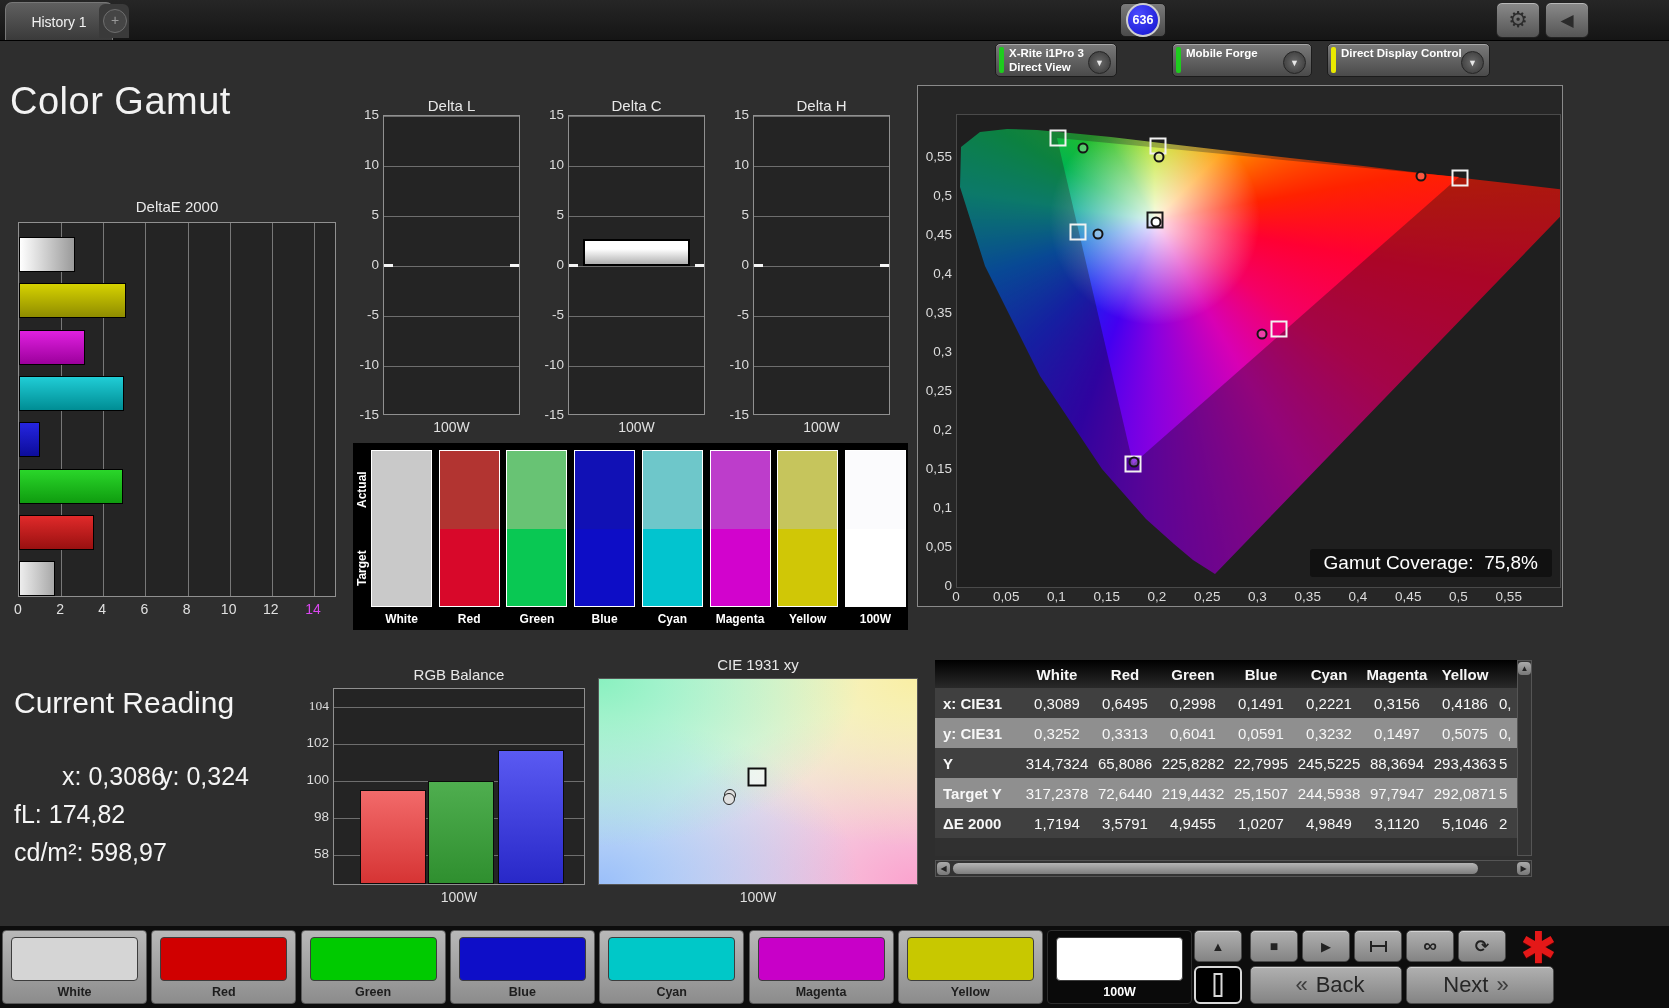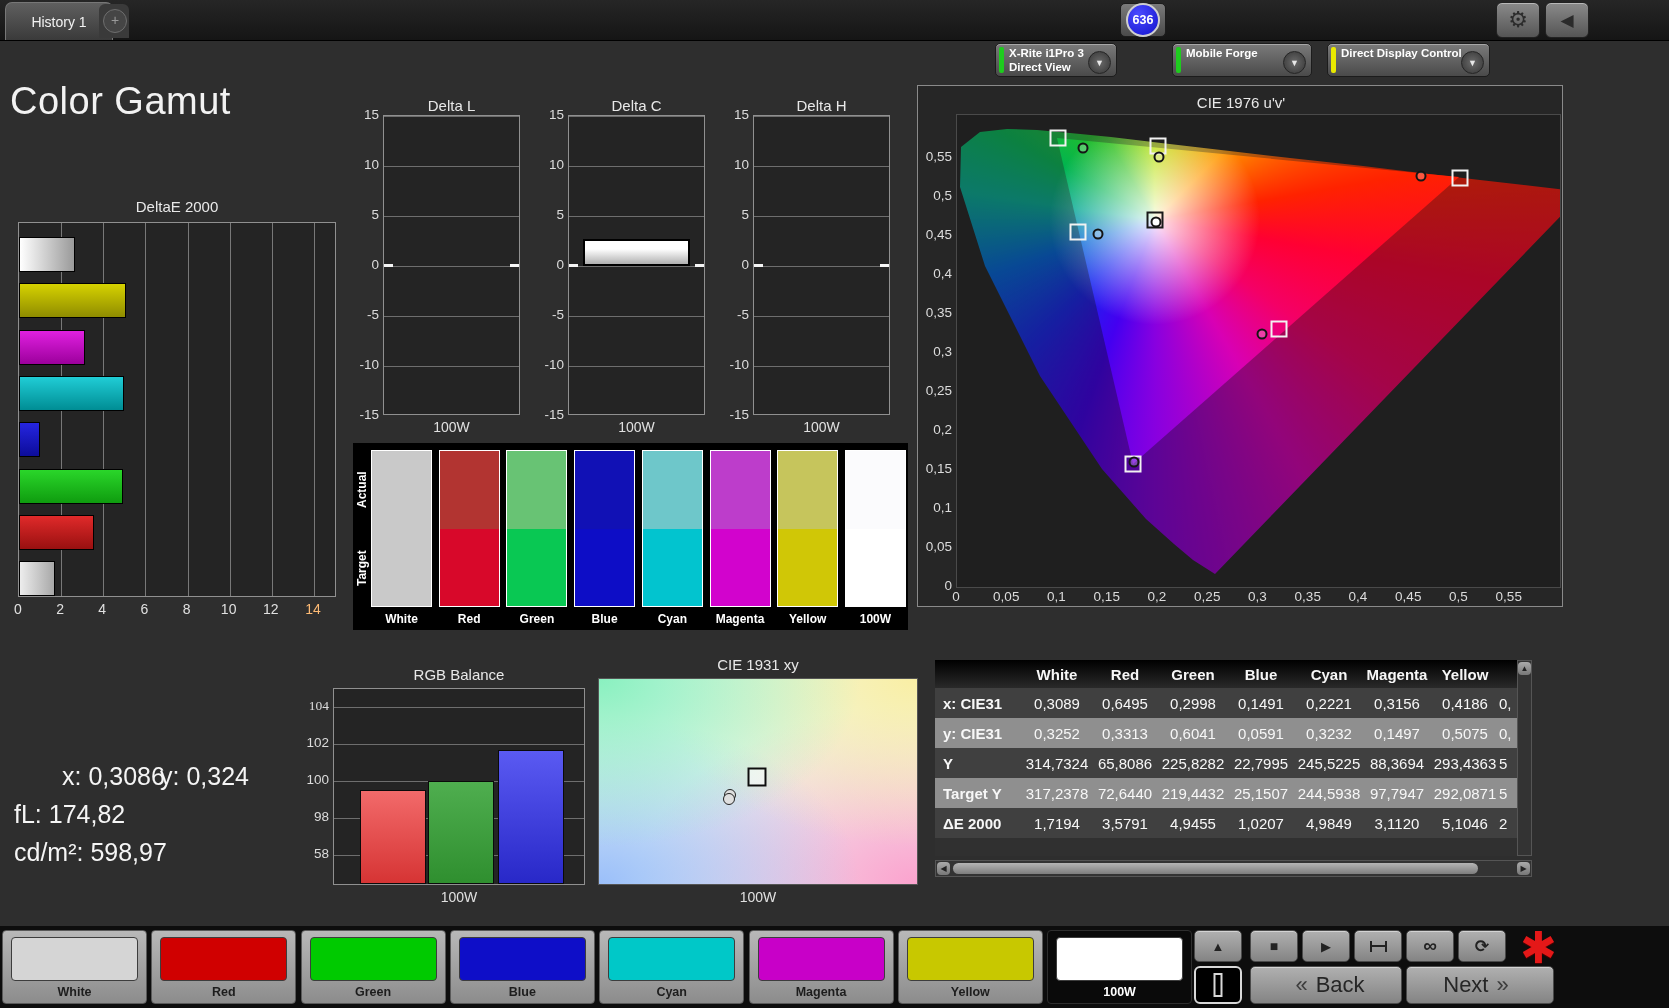--- a/index.html
+++ b/index.html
@@ -156,21 +156,21 @@
       <div style="left: 0px; top: 338.1px; width: 36.2347px; height: 35px; background: linear-gradient(90deg, rgb(237, 237, 237), rgb(168, 168, 168)); border: 1.5px solid rgb(0, 0, 0); box-sizing: border-box; position: absolute;"></div>
     </div>
   <div class="abs" id="deltae-xlabels" style="left:18px;top:601px;width:318px;height:18px;">
       <div style="left: -12px; top: 0px; width: 24px; text-align: center; font-size: 14px; color: rgb(224, 224, 224); position: absolute;">0</div>
       <div style="left: 30.1333px; top: 0px; width: 24px; text-align: center; font-size: 14px; color: rgb(224, 224, 224); position: absolute;">2</div>
       <div style="left: 72.2667px; top: 0px; width: 24px; text-align: center; font-size: 14px; color: rgb(224, 224, 224); position: absolute;">4</div>
       <div style="left: 114.4px; top: 0px; width: 24px; text-align: center; font-size: 14px; color: rgb(224, 224, 224); position: absolute;">6</div>
       <div style="left: 156.533px; top: 0px; width: 24px; text-align: center; font-size: 14px; color: rgb(224, 224, 224); position: absolute;">8</div>
       <div style="left: 198.667px; top: 0px; width: 24px; text-align: center; font-size: 14px; color: rgb(224, 224, 224); position: absolute;">10</div>
       <div style="left: 240.8px; top: 0px; width: 24px; text-align: center; font-size: 14px; color: rgb(224, 224, 224); position: absolute;">12</div>
-      <div style="left: 282.933px; top: 0px; width: 24px; text-align: center; font-size: 14px; color: #fdba74; position: absolute;">14</div>
+      <div style="left: 282.933px; top: 0px; width: 24px; text-align: center; font-size: 14px; color: #d946ef; position: absolute;">14</div>
     </div>
 
   <div id="delta-charts">
       <div style="left: 383px; top: 97px; width: 137px; text-align: center; font-size: 15px; color: rgb(232, 232, 232); position: absolute;">Delta L</div>
       <div style="left: 383px; top: 115px; width: 137px; height: 300px; background: rgb(36, 36, 36); border: 1px solid rgb(144, 144, 144); box-sizing: border-box; overflow: hidden; position: absolute;">
         <div style="left: 0px; top: 0px; width: 135px; height: 1px; background: rgb(110, 110, 110); position: absolute;"></div>
         <div style="left: 0px; top: 50px; width: 135px; height: 1px; background: rgb(110, 110, 110); position: absolute;"></div>
         <div style="left: 0px; top: 100px; width: 135px; height: 1px; background: rgb(110, 110, 110); position: absolute;"></div>
         <div style="left: 0px; top: 150px; width: 135px; height: 1px; background: rgb(110, 110, 110); position: absolute;"></div>
         <div style="left: 0px; top: 200px; width: 135px; height: 1px; background: rgb(110, 110, 110); position: absolute;"></div>
@@ -250,40 +250,43 @@
       <div style="left: 348.5px; top: 169px; width: 77px; text-align: center; font-size: 12px; font-weight: bold; color: rgb(255, 255, 255); position: absolute;">Magenta</div>
       <div style="left: 424.2px; top: 7px; width: 61px; height: 79px; background: rgb(198, 197, 92); border-top: 1px solid rgb(255, 255, 255); border-left: 1px solid rgb(255, 255, 255); border-right: 1px solid rgb(255, 255, 255); box-sizing: border-box; position: absolute;"></div>
       <div style="left: 424.2px; top: 86px; width: 61px; height: 78px; background: rgb(208, 199, 6); border-bottom: 1px solid rgb(255, 255, 255); border-left: 1px solid rgb(255, 255, 255); border-right: 1px solid rgb(255, 255, 255); box-sizing: border-box; position: absolute;"></div>
       <div style="left: 416.2px; top: 169px; width: 77px; text-align: center; font-size: 12px; font-weight: bold; color: rgb(255, 255, 255); position: absolute;">Yellow</div>
       <div style="left: 491.9px; top: 7px; width: 61px; height: 79px; background: rgb(251, 251, 253); border-top: 1px solid rgb(255, 255, 255); border-left: 1px solid rgb(255, 255, 255); border-right: 1px solid rgb(255, 255, 255); box-sizing: border-box; position: absolute;"></div>
       <div style="left: 491.9px; top: 86px; width: 61px; height: 78px; background: rgb(255, 255, 255); border-bottom: 1px solid rgb(255, 255, 255); border-left: 1px solid rgb(255, 255, 255); border-right: 1px solid rgb(255, 255, 255); box-sizing: border-box; position: absolute;"></div>
       <div style="left: 483.9px; top: 169px; width: 77px; text-align: center; font-size: 12px; font-weight: bold; color: rgb(255, 255, 255); position: absolute;">100W</div>
     </div>
 
   <div class="abs" id="cie1976-panel">
-    <div class="ctitle" style="left:0;top:8px;width:646px;">CIE 1976 u'v'</div>
     <div id="cie1976-plot">
       <div class="hs-bg" id="horseshoe-dim"></div>
       <div class="hs-bg" id="gamut-triangle"></div>
       <div id="cie1976-markers">
           <div class="mk-sq" style="left: 197.985px; top: 105.4px; position: absolute; border-color: rgb(26, 26, 26);"></div>
           <div class="mk-sq" style="left: 502.5px; top: 62.5px; position: absolute;"></div>
           <div class="mk-sq" style="left: 100.5px; top: 22.72px; position: absolute;"></div>
           <div class="mk-sq" style="left: 175.875px; top: 348.76px; position: absolute;"></div>
           <div class="mk-sq" style="left: 120.6px; top: 117.1px; position: absolute;"></div>
           <div class="mk-sq" style="left: 321.6px; top: 213.82px; position: absolute;"></div>
           <div class="mk-sq" style="left: 201px; top: 31.3px; position: absolute;"></div>
           <div class="mk-ci" style="left: 198.99px; top: 106.96px; position: absolute; background: rgb(255, 255, 255);"></div>
           <div class="mk-ci" style="left: 464.31px; top: 60.94px; position: absolute;"></div>
           <div class="mk-ci" style="left: 125.625px; top: 32.86px; position: absolute;"></div>
           <div class="mk-ci" style="left: 176.88px; top: 347.2px; position: absolute;"></div>
           <div class="mk-ci" style="left: 140.7px; top: 119.44px; position: absolute;"></div>
           <div class="mk-ci" style="left: 304.515px; top: 218.5px; position: absolute;"></div>
           <div class="mk-ci" style="left: 202.005px; top: 42.22px; position: absolute;"></div>
         </div>
+      <div id="gamut-coverage">
+        <span>Gamut Coverage:</span>&nbsp;
+        <span>75,8%</span>
+      </div>
     </div>
     <div id="cie1976-yaxis">
         <div style="left: 2px; top: 63px; width: 32px; text-align: right; font: 13.5px &quot;Liberation Sans&quot;; color: rgb(220, 220, 220); position: absolute;">0,55</div>
         <div style="left: 2px; top: 102px; width: 32px; text-align: right; font: 13.5px &quot;Liberation Sans&quot;; color: rgb(220, 220, 220); position: absolute;">0,5</div>
         <div style="left: 2px; top: 141px; width: 32px; text-align: right; font: 13.5px &quot;Liberation Sans&quot;; color: rgb(220, 220, 220); position: absolute;">0,45</div>
         <div style="left: 2px; top: 180px; width: 32px; text-align: right; font: 13.5px &quot;Liberation Sans&quot;; color: rgb(220, 220, 220); position: absolute;">0,4</div>
         <div style="left: 2px; top: 219px; width: 32px; text-align: right; font: 13.5px &quot;Liberation Sans&quot;; color: rgb(220, 220, 220); position: absolute;">0,35</div>
         <div style="left: 2px; top: 258px; width: 32px; text-align: right; font: 13.5px &quot;Liberation Sans&quot;; color: rgb(220, 220, 220); position: absolute;">0,3</div>
         <div style="left: 2px; top: 297px; width: 32px; text-align: right; font: 13.5px &quot;Liberation Sans&quot;; color: rgb(220, 220, 220); position: absolute;">0,25</div>
         <div style="left: 2px; top: 336px; width: 32px; text-align: right; font: 13.5px &quot;Liberation Sans&quot;; color: rgb(220, 220, 220); position: absolute;">0,2</div>
@@ -301,20 +304,21 @@
         <div style="left: 269.25px; top: 503px; width: 40px; text-align: center; font: 13.5px &quot;Liberation Sans&quot;; color: rgb(220, 220, 220); position: absolute;">0,25</div>
         <div style="left: 319.5px; top: 503px; width: 40px; text-align: center; font: 13.5px &quot;Liberation Sans&quot;; color: rgb(220, 220, 220); position: absolute;">0,3</div>
         <div style="left: 369.75px; top: 503px; width: 40px; text-align: center; font: 13.5px &quot;Liberation Sans&quot;; color: rgb(220, 220, 220); position: absolute;">0,35</div>
         <div style="left: 420px; top: 503px; width: 40px; text-align: center; font: 13.5px &quot;Liberation Sans&quot;; color: rgb(220, 220, 220); position: absolute;">0,4</div>
         <div style="left: 470.25px; top: 503px; width: 40px; text-align: center; font: 13.5px &quot;Liberation Sans&quot;; color: rgb(220, 220, 220); position: absolute;">0,45</div>
         <div style="left: 520.5px; top: 503px; width: 40px; text-align: center; font: 13.5px &quot;Liberation Sans&quot;; color: rgb(220, 220, 220); position: absolute;">0,5</div>
         <div style="left: 570.75px; top: 503px; width: 40px; text-align: center; font: 13.5px &quot;Liberation Sans&quot;; color: rgb(220, 220, 220); position: absolute;">0,55</div>
       </div>
   </div>
 
+  <div class="abs" id="cr-title">Current Reading</div>
   <div class="cr-line" style="left:14px;top:762px;margin-left:48px;"><span>x:</span> <span>0,3086</span></div>
   <div class="cr-line" style="left:160px;top:762px;"><span>y:</span> <span>0,324</span></div>
   <div class="cr-line" style="left:14px;top:800px;"><span>fL:</span> <span>174,82</span></div>
   <div class="cr-line" style="left:14px;top:838px;"><span>cd/m²:</span> <span>598,97</span></div>
 
   <div class="ctitle" style="left:333px;top:666px;width:252px;">RGB Balance</div>
   <div class="chart" id="rgb-plot" style="left:333px;top:688px;width:252px;height:197px;">
       <div style="left: 0px; top: 18.3962px; width: 250px; height: 1px; background: rgb(110, 110, 110); position: absolute;"></div>
       <div style="left: 0px; top: 55.1887px; width: 250px; height: 1px; background: rgb(110, 110, 110); position: absolute;"></div>
       <div style="left: 0px; top: 91.9811px; width: 250px; height: 1px; background: rgb(110, 110, 110); position: absolute;"></div>

